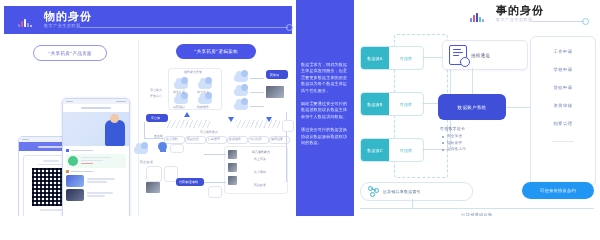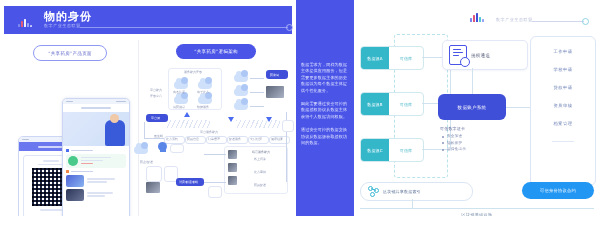--- a/index.html
+++ b/index.html
@@ -347,20 +347,21 @@
     </div>
 
     <div class="rhdr">
       <div class="rhdr-bars">
         <i class="c1"></i>
           <i class="c2"></i>
           <i class="c3"></i>
           <i class="c4"></i>
           <i class="c5"></i>
       </div>
+      <div class="rhdr-title">事的身份</div>
       <div class="rhdr-sub">数字产业生态联盟</div>
       <div class="rhdr-rule"></div>
       <div class="rhdr-dot"></div>
     </div>
 
     <div class="flow">
 
       <div class="dash" style="left:40px;top:4px;width:52px;height:142px;"></div>
 
       <div class="src" style="left:6px;top:16px;">

